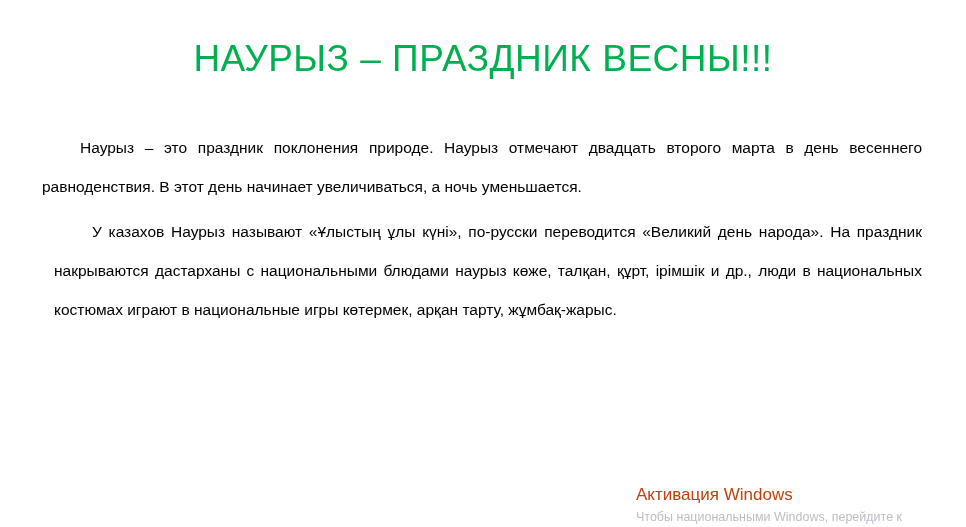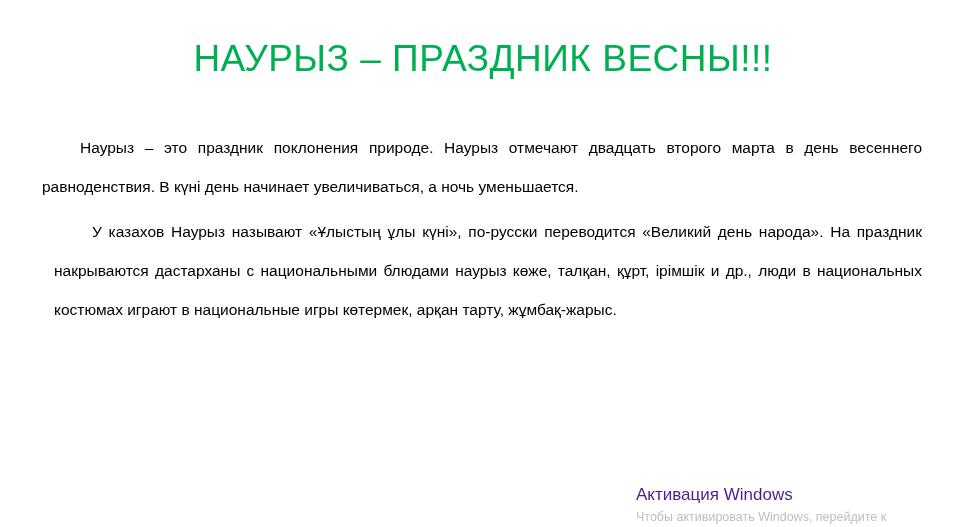--- a/index.html
+++ b/index.html
@@ -57,39 +57,39 @@
     position: absolute;
     left: 636px;
     top: 484px;
     width: 330px;
     color: #b9bfc6;
     text-align: left;
   }
   .watermark .wm-title {
     font-size: 17px;
     line-height: 22px;
-    color: #4c1d95;
+    color: #c2410c;
   }
   .watermark .wm-sub {
     font-size: 12.5px;
     line-height: 18px;
     color: #b9bfc6;
     margin-top: 2px;
   }
 </style>
 </head>
 <body>
 
 <div class="slide">
 
   <div class="slide-title">НАУРЫЗ – ПРАЗДНИК ВЕСНЫ!!!</div>
 
   <div class="body-text">
-    <p>Наурыз – это праздник поклонения природе. Наурыз отмечают двадцать второго марта в день весеннего равноденствия. В күні день начинает увеличиваться, а ночь уменьшается.</p>
+    <p>Наурыз – это праздник поклонения природе. Наурыз отмечают двадцать второго марта в день весеннего равноденствия. В этот день начинает увеличиваться, а ночь уменьшается.</p>
     <p class="last">У казахов Наурыз называют «Ұлыстың ұлы күні», по-русски переводится «Великий день народа». На праздник накрываются дастарханы с национальными блюдами наурыз көже, талқан, құрт, ірімшік и др., люди в национальных костюмах играют в национальные игры көтермек, арқан тарту, жұмбақ-жарыс.</p>
   </div>
 
   <div class="watermark">
     <div class="wm-title">Активация Windows</div>
-    <div class="wm-sub">Чтобы активировать Windows, перейдите к</div>
+    <div class="wm-sub">Чтобы национальными Windows, перейдите к</div>
   </div>
 
 </div>
 
 </body></html>

